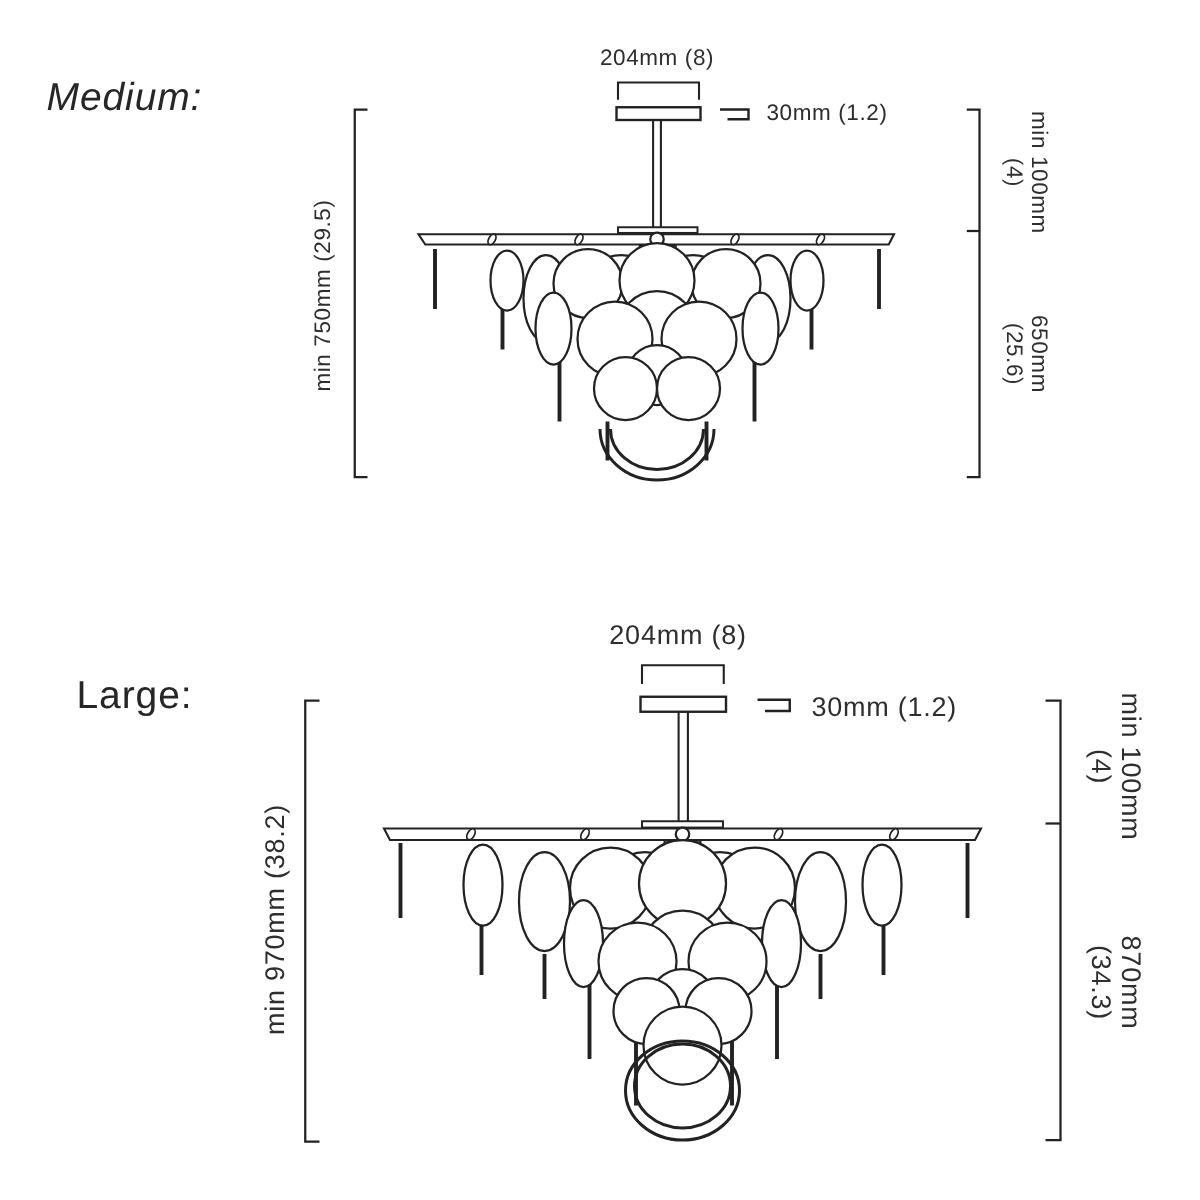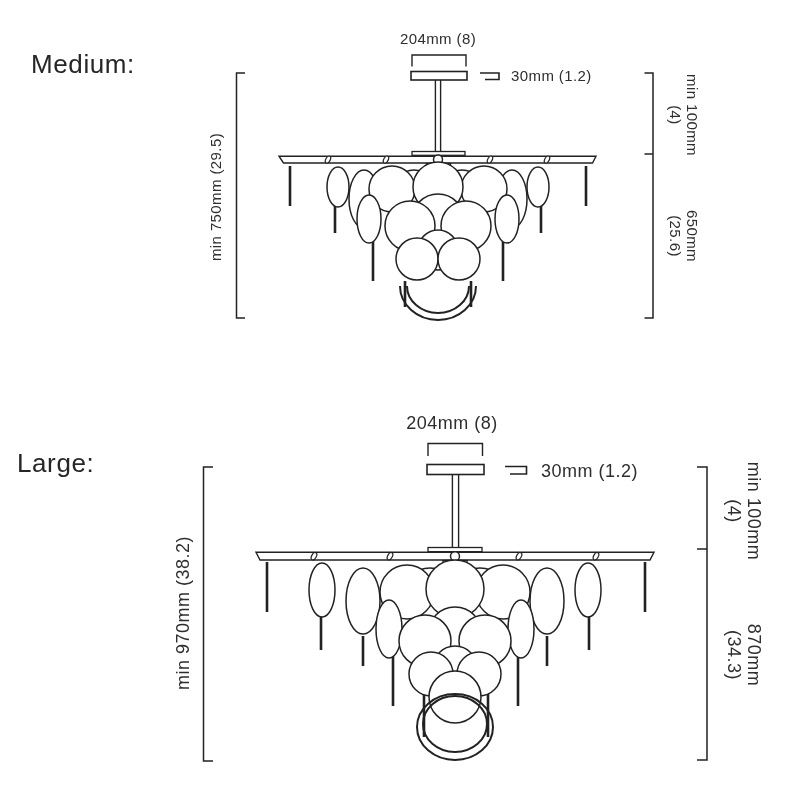--- a/index.html
+++ b/index.html
@@ -160,39 +160,39 @@
       </g>
 
       <path d="M213,467 L203.5,467 L203.5,761 L213,761" stroke-width="1.5"></path>
       <g stroke-width="1.5">
         <path d="M697,467 L707,467 L707,760 L697,760"></path>
         <line x1="697" y1="549" x2="707" y2="549"></line>
       </g>
     </g>
   </svg>
 
-  <div class="title" style="left:31px;top:49px;">Medium:</div>
+  <div class="title" style="left:31px;top:49px;font-style:italic;">Medium:</div>
 
   <div class="dim hcenter" style="left:438px;top:30px;">204mm (8)</div>
 
   <div class="dim" style="left:511px;top:67px;">30mm (1.2)</div>
 
   <div class="dim vccw" style="left:216px;top:197px;">min 750mm (29.5)</div>
 
   <div class="dim vcw" style="left:684px;top:115px;">
     <span>min 100mm</span>
     <span>(4)</span>
   </div>
 
   <div class="dim vcw" style="left:684px;top:236px;">
     <span>650mm</span>
     <span>(25.6)</span>
   </div>
 
-  <div class="title" style="left:17px;top:448px;">Large:</div>
+  <div class="title" style="left:51px;top:448px;">Large:</div>
 
   <div class="dim dim-lg hcenter" style="left:452px;top:412px;">204mm (8)</div>
 
   <div class="dim dim-lg" style="left:541px;top:460px;">30mm (1.2)</div>
 
   <div class="dim dim-lg vccw" style="left:183px;top:613px;">min 970mm (38.2)</div>
 
   <div class="dim dim-lg vcw" style="left:744px;top:511px;">
     <span>min 100mm</span>
     <span>(4)</span>

